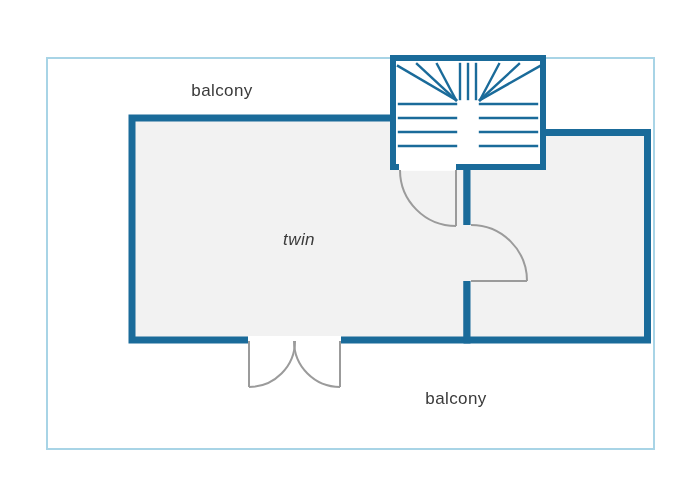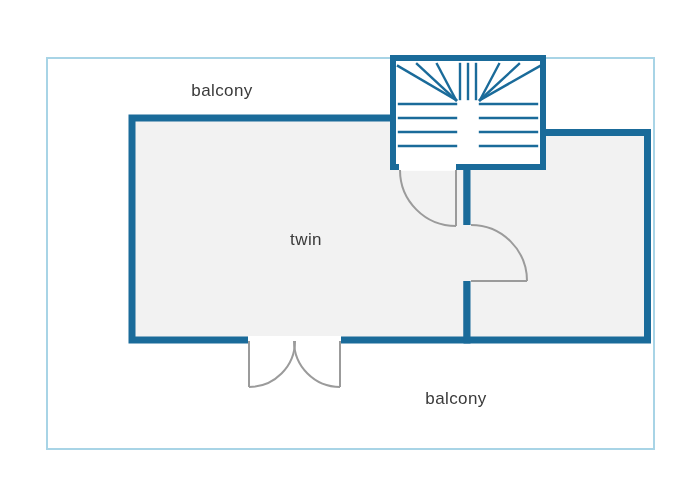--- a/index.html
+++ b/index.html
@@ -91,17 +91,17 @@
     <g class="door-line">
       <path d="M 295 341 A 46 46 0 0 1 249 387"></path>
       <line x1="249" y1="341" x2="249" y2="387"></line>
       <path d="M 294 341 A 46 46 0 0 0 340 387"></path>
       <line x1="340" y1="341" x2="340" y2="387"></line>
     </g>
   </svg>
 
   <div class="label" style="left:152px; top:80px; width:140px;">balcony</div>
 
-  <div class="label" style="left:246px; top:229px; width:120px;">twin</div>
+  <div class="label" style="left:239px; top:229px; width:120px;font-style:italic;">twin</div>
 
 
   <div class="label" style="left:386px; top:388px; width:140px;">balcony</div>
 </div>
 
 </body></html>

